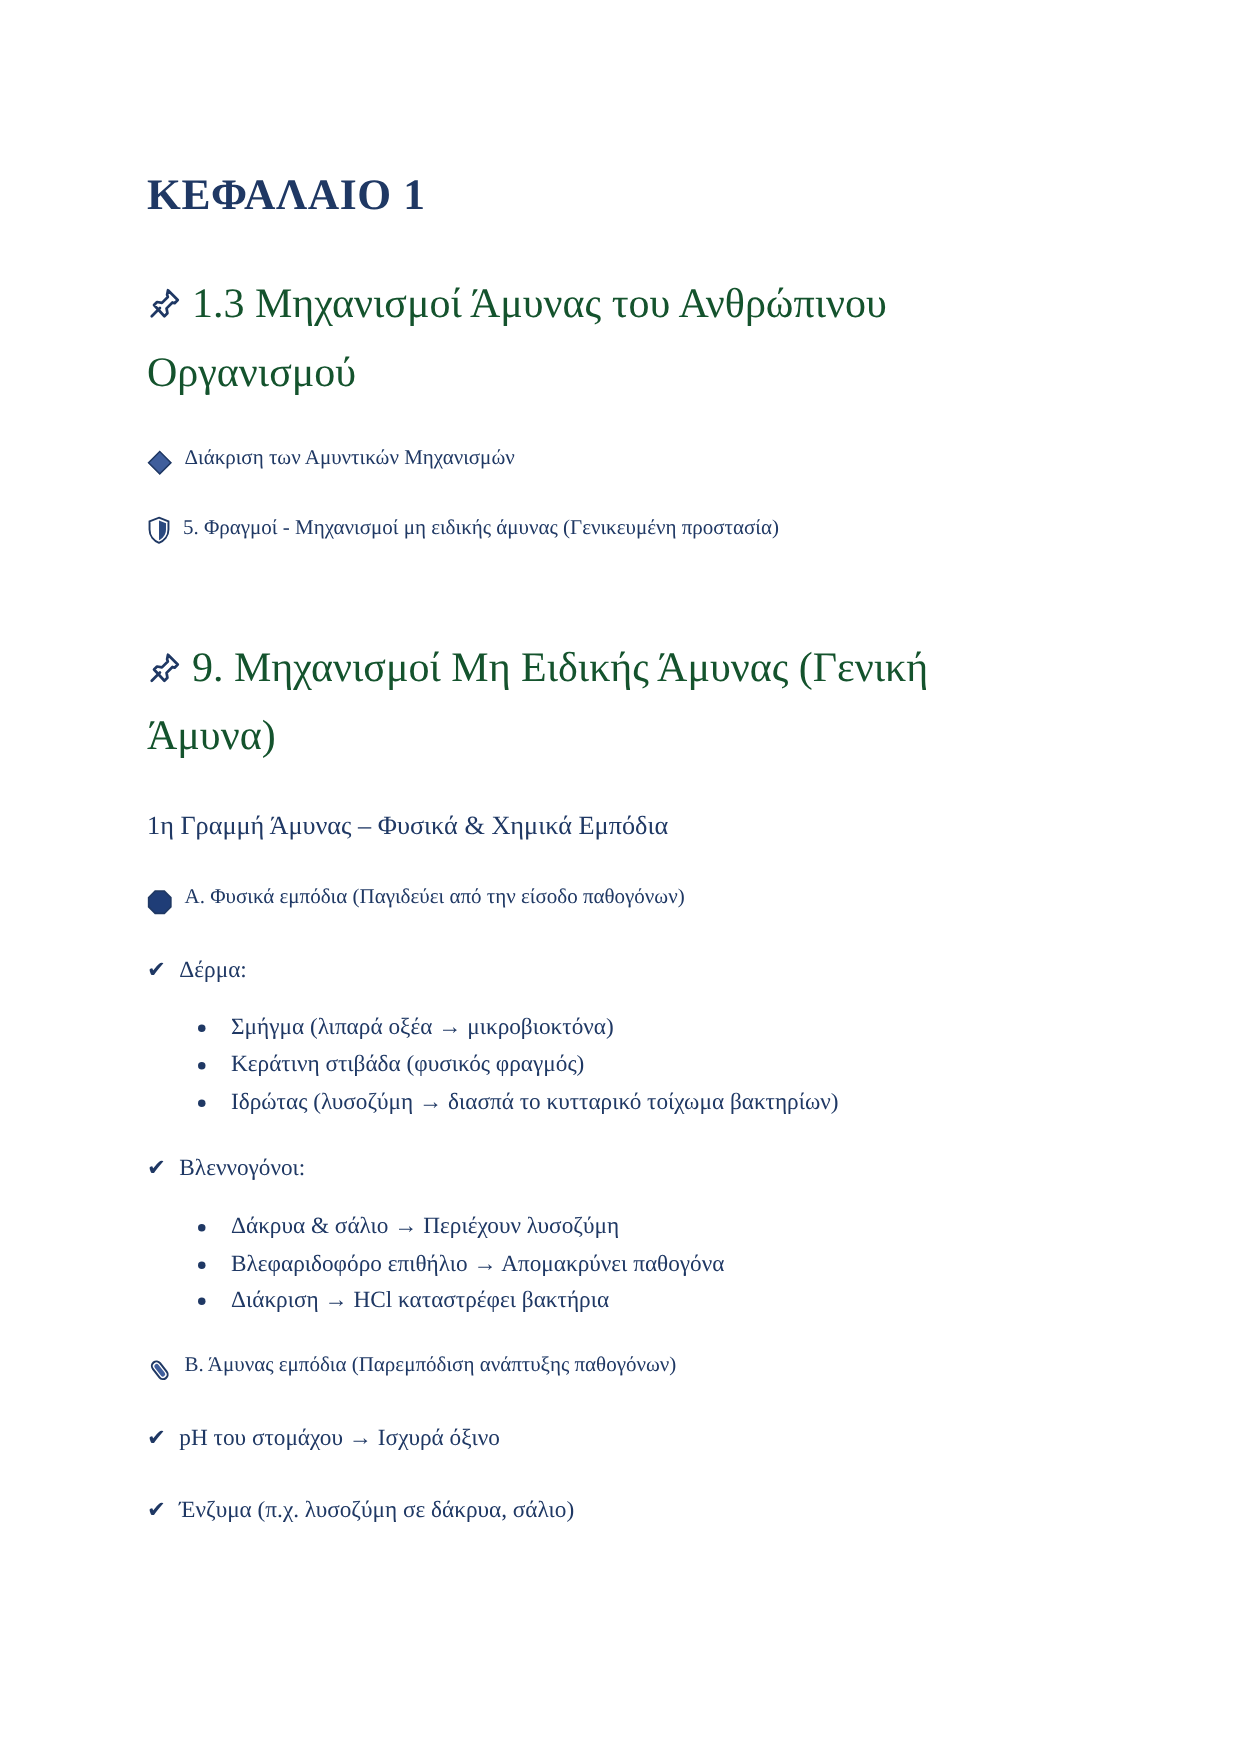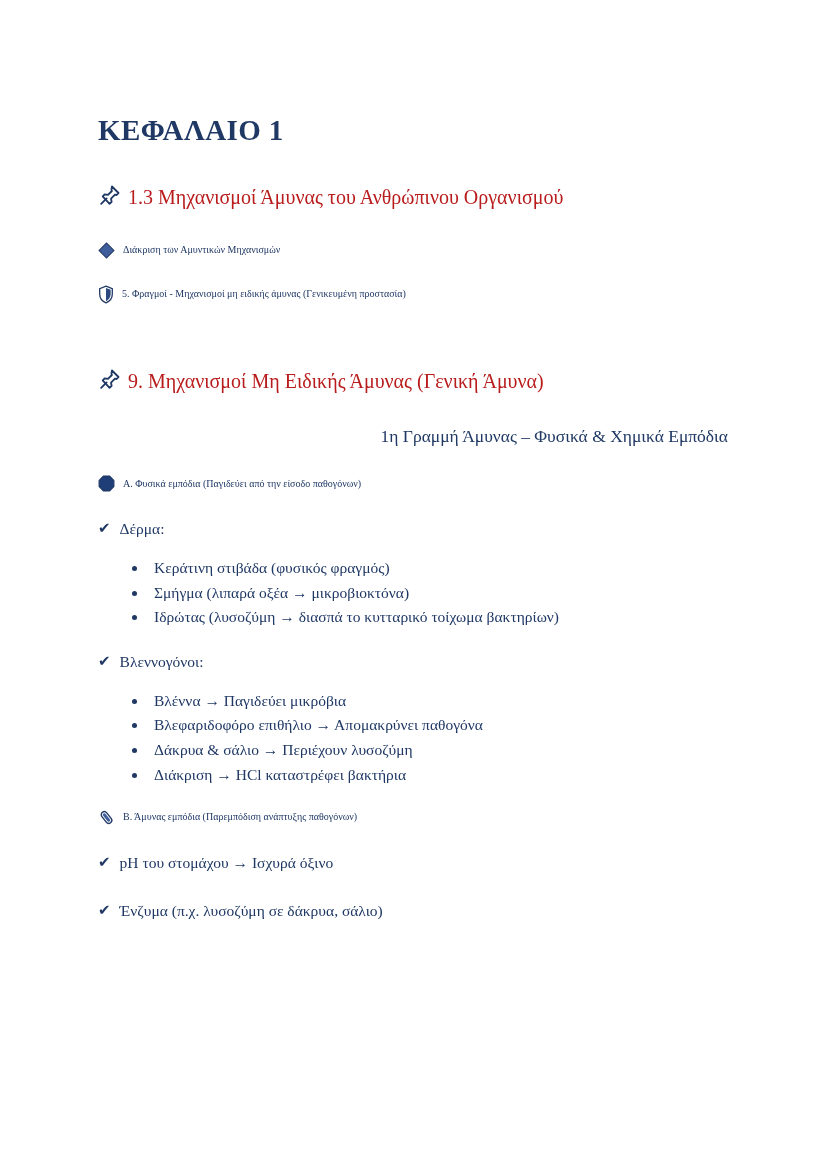--- a/index.html
+++ b/index.html
@@ -26,47 +26,46 @@
   
   .chapter-title {
     font-size: 29px;
     font-weight: 700;
     line-height: 1.25;
     letter-spacing: 0.4px;
     margin: 0 0 34px 0;
     color: #1f3864;
   }
   .section-heading {
-    font-size: 20px;
+    font-size: 28px;
     font-weight: 400;
     line-height: 1.52;
     margin: 0 0 26px 0;
-    color: #b91c1c;
+    color: #14532d;
     max-width: 588px;
   }
   .section-heading.second {
     margin-top: 62px;
     margin-bottom: 24px;
   }
   .sub-heading {
     font-size: 17.5px;
     font-weight: 400;
     line-height: 1.5;
     margin: 0 0 26px 0;
     color: #1f3864;
-    text-align: right;
   }
 
   
   .row {
     display: flex;
-    align-items: center;
+    align-items: flex-end;
     gap: 8px;
     margin: 0 0 26px 0;
-    font-size: 10px;
+    font-size: 14px;
     line-height: 1.45;
     color: #1f3864;
   }
   .row .row-text { flex: 1 1 auto; }
 
   .icon {
     flex: 0 0 auto;
     display: inline-flex;
     align-items: center;
     justify-content: center;
@@ -181,33 +180,32 @@
       </svg>
     </span>
     <span class="row-text">Α. Φυσικά εμπόδια (Παγιδεύει από την είσοδο παθογόνων)</span>
   </div>
 
   <div class="check-row">
     <span class="check-mark">✔</span>
     <span>Δέρμα:</span>
   </div>
   <ul class="bullets pad-top">
+    <li>Σμήγμα (λιπαρά οξέα → μικροβιοκτόνα)</li>
     <li>Κεράτινη στιβάδα (φυσικός φραγμός)</li>
-    <li>Σμήγμα (λιπαρά οξέα → μικροβιοκτόνα)</li>
     <li>Ιδρώτας (λυσοζύμη → διασπά το κυτταρικό τοίχωμα βακτηρίων)</li>
   </ul>
 
   <div class="check-row">
     <span class="check-mark">✔</span>
     <span>Βλεννογόνοι:</span>
   </div>
   <ul class="bullets pad-top">
-    <li>Βλέννα → Παγιδεύει μικρόβια</li>
+    <li>Δάκρυα &amp; σάλιο → Περιέχουν λυσοζύμη</li>
     <li>Βλεφαριδοφόρο επιθήλιο → Απομακρύνει παθογόνα</li>
-    <li>Δάκρυα &amp; σάλιο → Περιέχουν λυσοζύμη</li>
     <li>Διάκριση → HCl καταστρέφει βακτήρια</li>
   </ul>
 
   <div class="row">
     <span class="icon">
       <svg width="17" height="17" viewBox="0 0 20 20">
         <g transform="rotate(-38 10 10)">
           <rect x="6.4" y="2.2" width="7.2" height="15.6" rx="3.6" fill="none" stroke="#1f3864" stroke-width="1.6"></rect>
           <rect x="8.2" y="4.2" width="3.6" height="11.6" rx="1.8" fill="#3f5e9c"></rect>
         </g>

